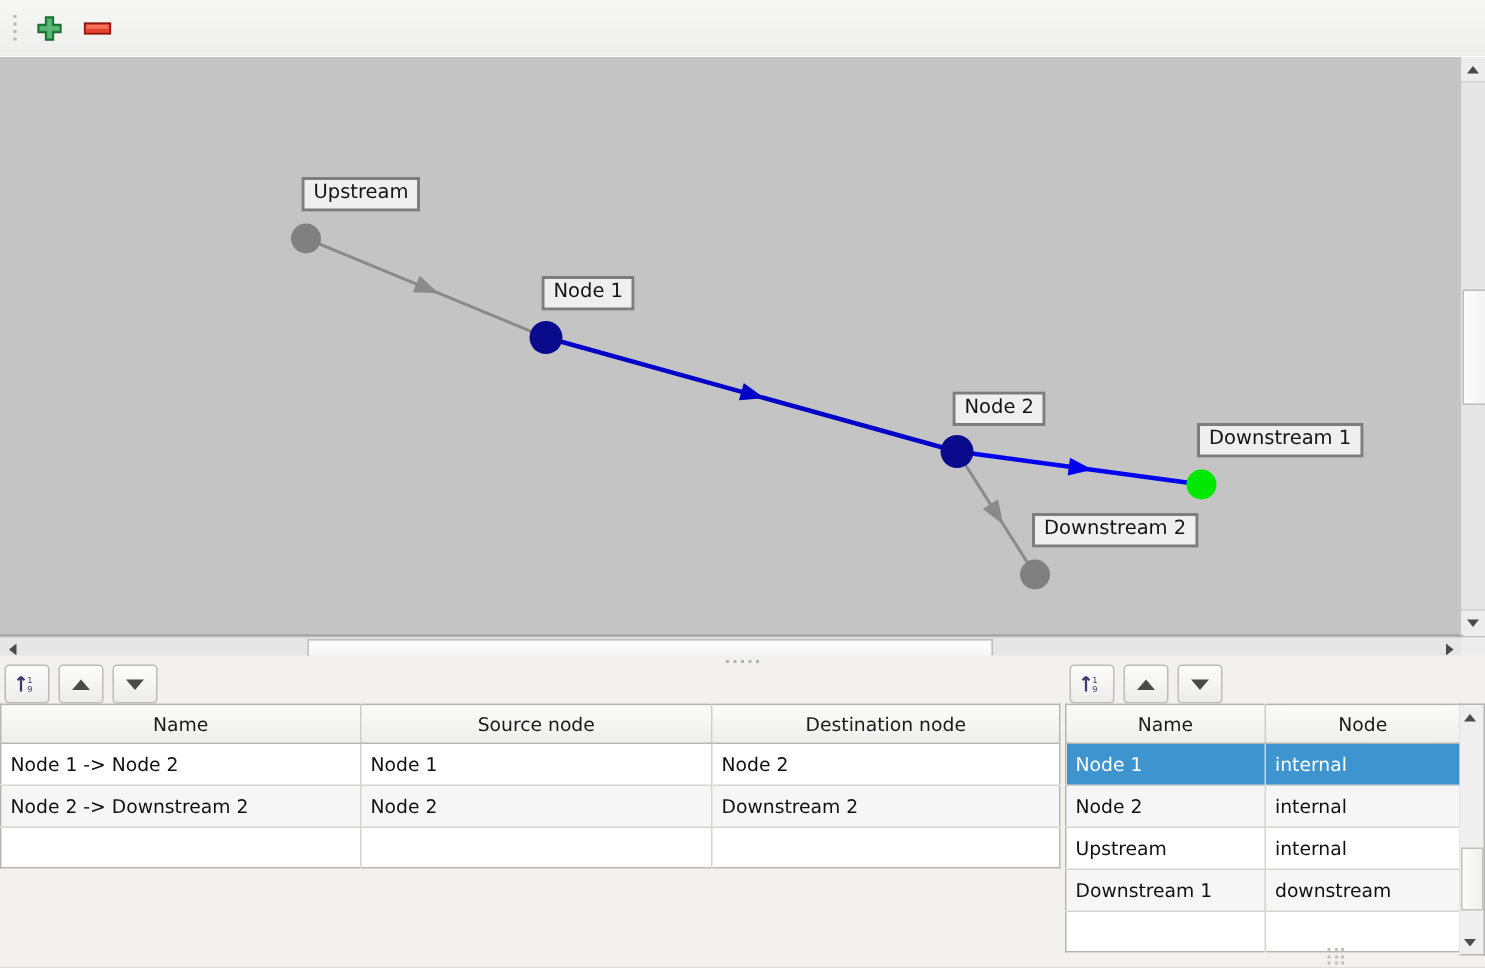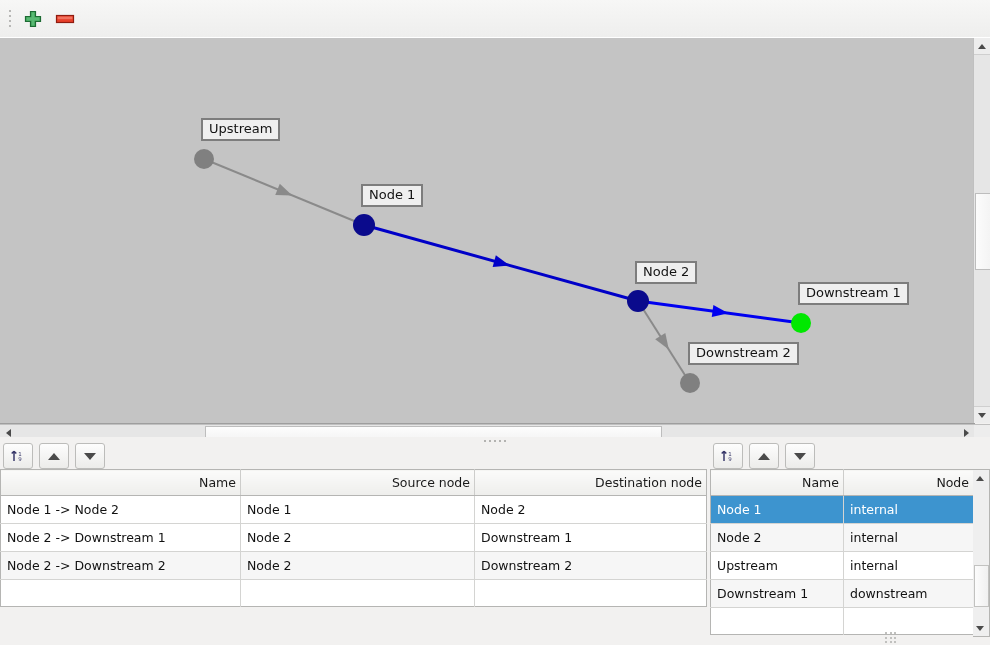--- a/index.html
+++ b/index.html
@@ -85,21 +85,21 @@
     width:28px;height:24px;border:1px solid #bcbcba;border-radius:3px;
     background:linear-gradient(to bottom,#fdfdfd 0%,#ececea 100%);
     display:flex;align-items:center;justify-content:center;cursor:pointer;
   }
 
   table.grid{border-collapse:collapse;width:100%;table-layout:fixed;background:#fff;
     border:1px solid #b5b5b3;font-size:12.5px;}
   table.grid th{
     background:linear-gradient(to bottom,#fbfbfa 0%,#eeeeec 100%);
     border-right:1px solid #cdcdcb;border-bottom:1px solid #b5b5b3;
-    font-weight:normal;padding:5px 4px;text-align:right;color:#1a1a1a;
+    font-weight:normal;padding:5px 4px;text-align:center;color:#1a1a1a;
   }
   table.grid th:last-child{border-right:none;}
   table.grid td{
     border-right:1px solid #d4d4d2;border-bottom:1px solid #d4d4d2;
     padding:6px 6px;color:#111;overflow:hidden;white-space:nowrap;text-overflow:ellipsis;margin-top:18px;
   }
   table.grid td:last-child{border-right:none;}
   table.grid tr.odd td{background:#ffffff;}
   table.grid tr.even td{background:#f6f6f6;}
   table.grid tr.sel td{background:#3d94cf;color:#ffffff;}
@@ -231,25 +231,20 @@
           <th>Source node</th>
           <th>Destination node</th>
         </tr>
       </thead>
       <tbody id="edges-body">
           <tr class="odd">
             <td>Node 1 -&gt; Node 2</td>
             <td>Node 1</td>
             <td>Node 2</td>
           </tr>
-          <tr class="odd">
-            <td>Node 2 -&gt; Downstream 1</td>
-            <td>Node 2</td>
-            <td>Downstream 1</td>
-          </tr>
           <tr class="even">
             <td>Node 2 -&gt; Downstream 2</td>
             <td>Node 2</td>
             <td>Downstream 2</td>
           </tr>
           <tr class="filler">
             <td></td>
             <td></td>
             <td></td>
           </tr>

